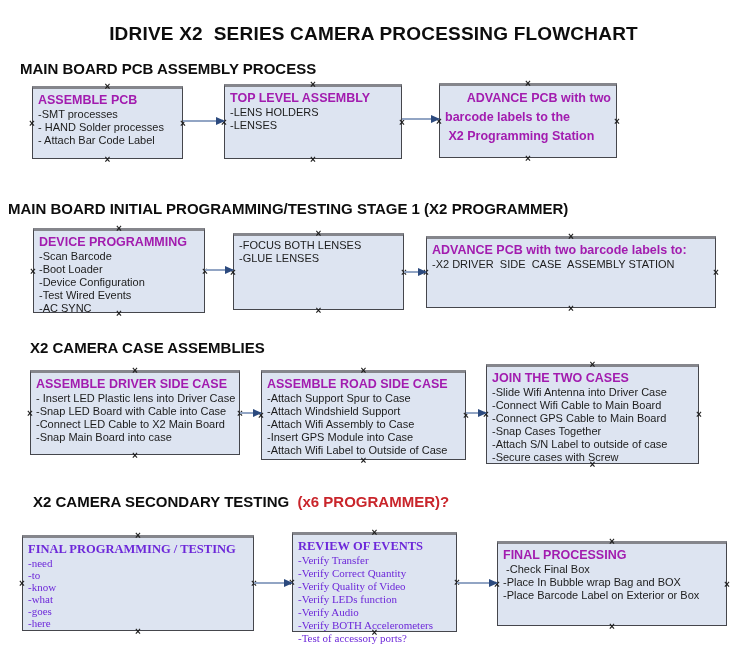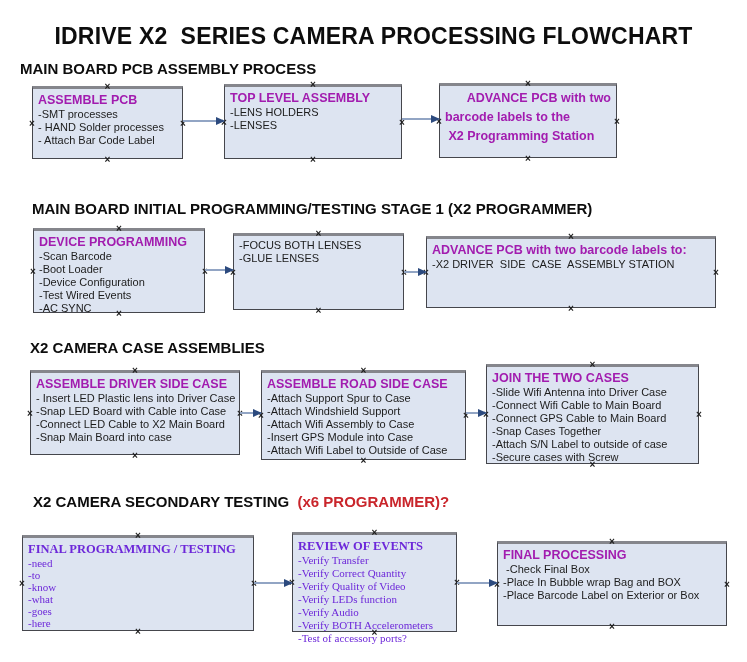--- a/index.html
+++ b/index.html
@@ -2,28 +2,28 @@
 <html><head>
 <meta charset="utf-8">
 <style>
   html,body{margin:0;padding:0;background:#ffffff;}
   body{
     width:747px;height:662px;position:relative;overflow:hidden;
     font-family:"Liberation Sans",sans-serif;color:#111;
   }
   .page-title{
     position:absolute;top:23px;left:0;width:100%;text-align:center;
-    font-size:23px;font-weight:bold;letter-spacing:.2px;white-space:pre;color:#0d0d0d;
+    font-size:19px;font-weight:bold;letter-spacing:.2px;white-space:pre;color:#0d0d0d;
   }
   .sec-heading{
     position:absolute;font-size:15px;font-weight:bold;white-space:pre;color:#0d0d0d;
   }
   .sec-heading .red{color:#c9252b;}
   .h1{left:20px;top:60px}
-  .h2{left:32px;top:200px}
+  .h2{left:8px;top:200px}
   .h3{left:30px;top:339px}
   .h4{left:33px;top:493px}
 
   .box{
     position:absolute;box-sizing:border-box;background:#dde4f1;
     border:1.6px solid #45464c;border-top:3px solid #85868c;
     padding:3px 5px;overflow:visible;
   }
   .box-title{font-size:12.5px;font-weight:bold;line-height:16px;white-space:pre;color:#a21caf;}
   .item{font-size:11px;line-height:13px;white-space:pre;color:#1c1c1c;}

